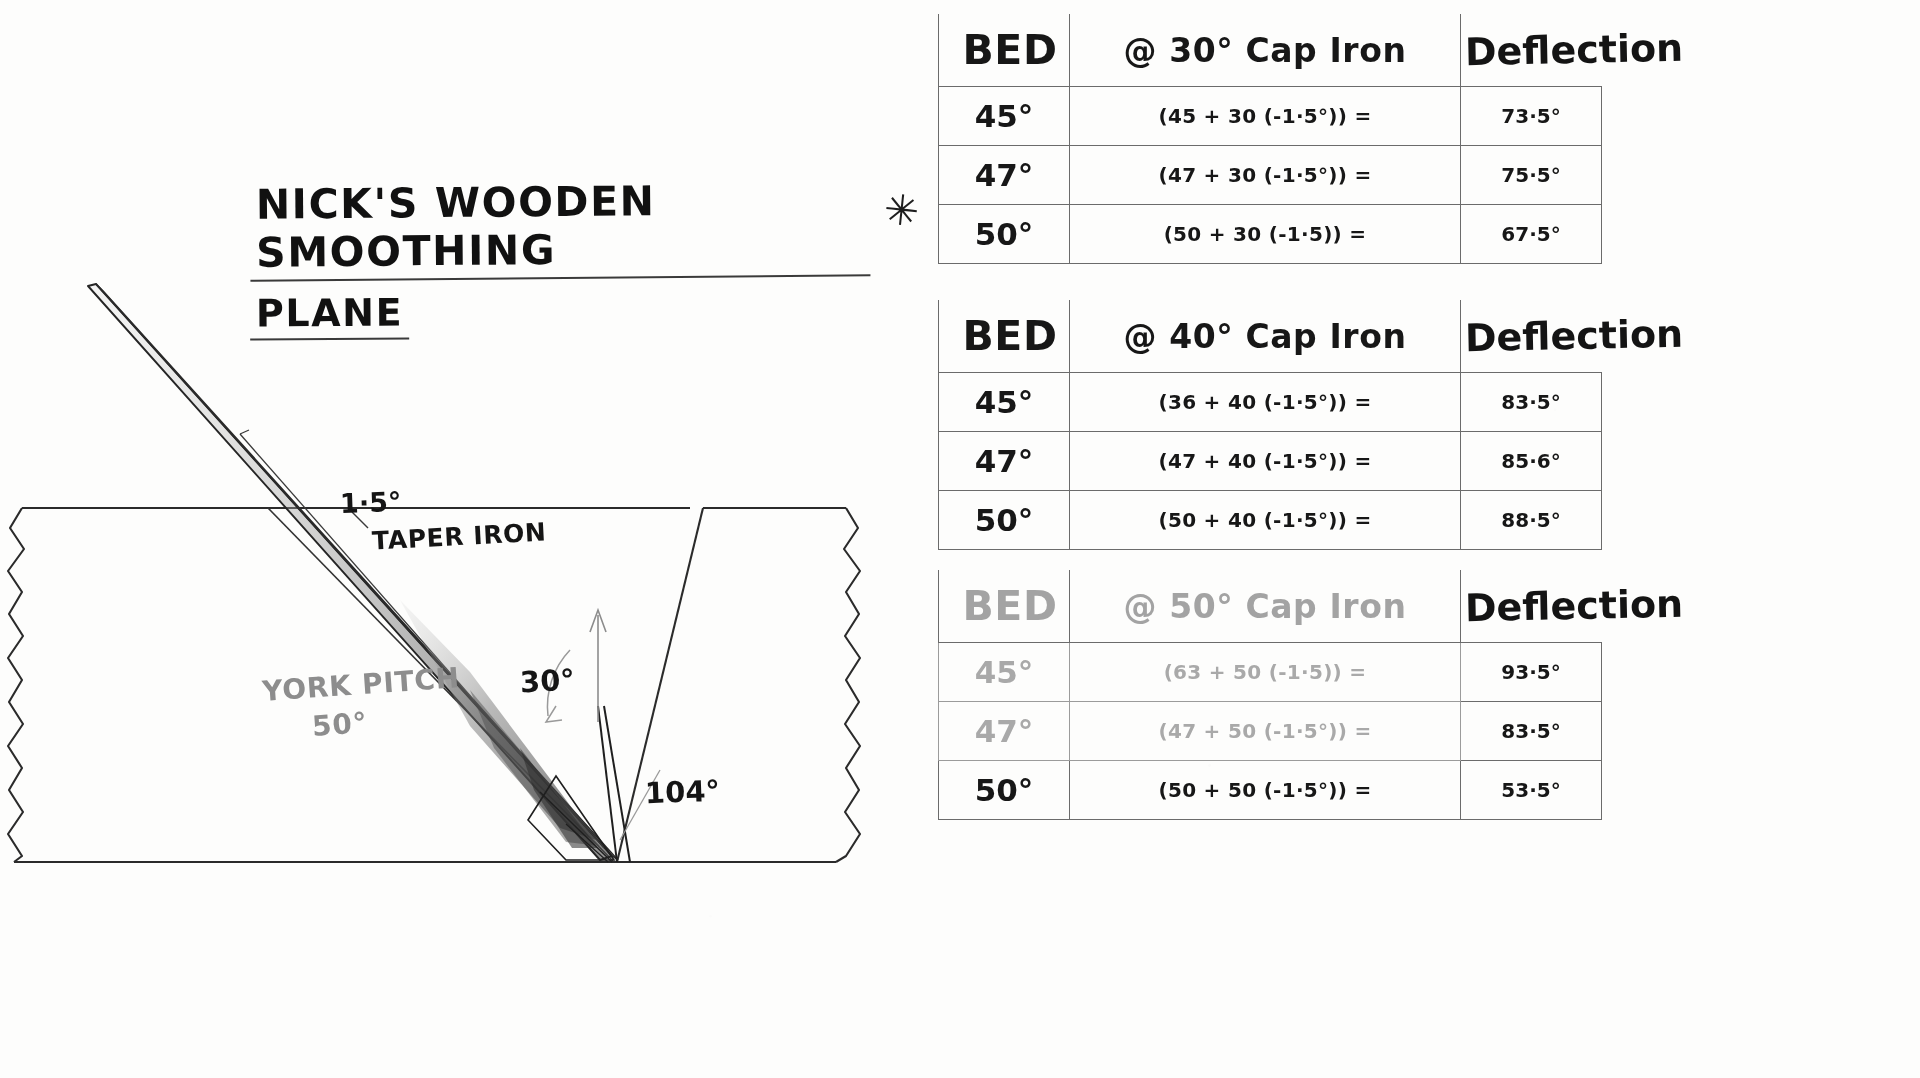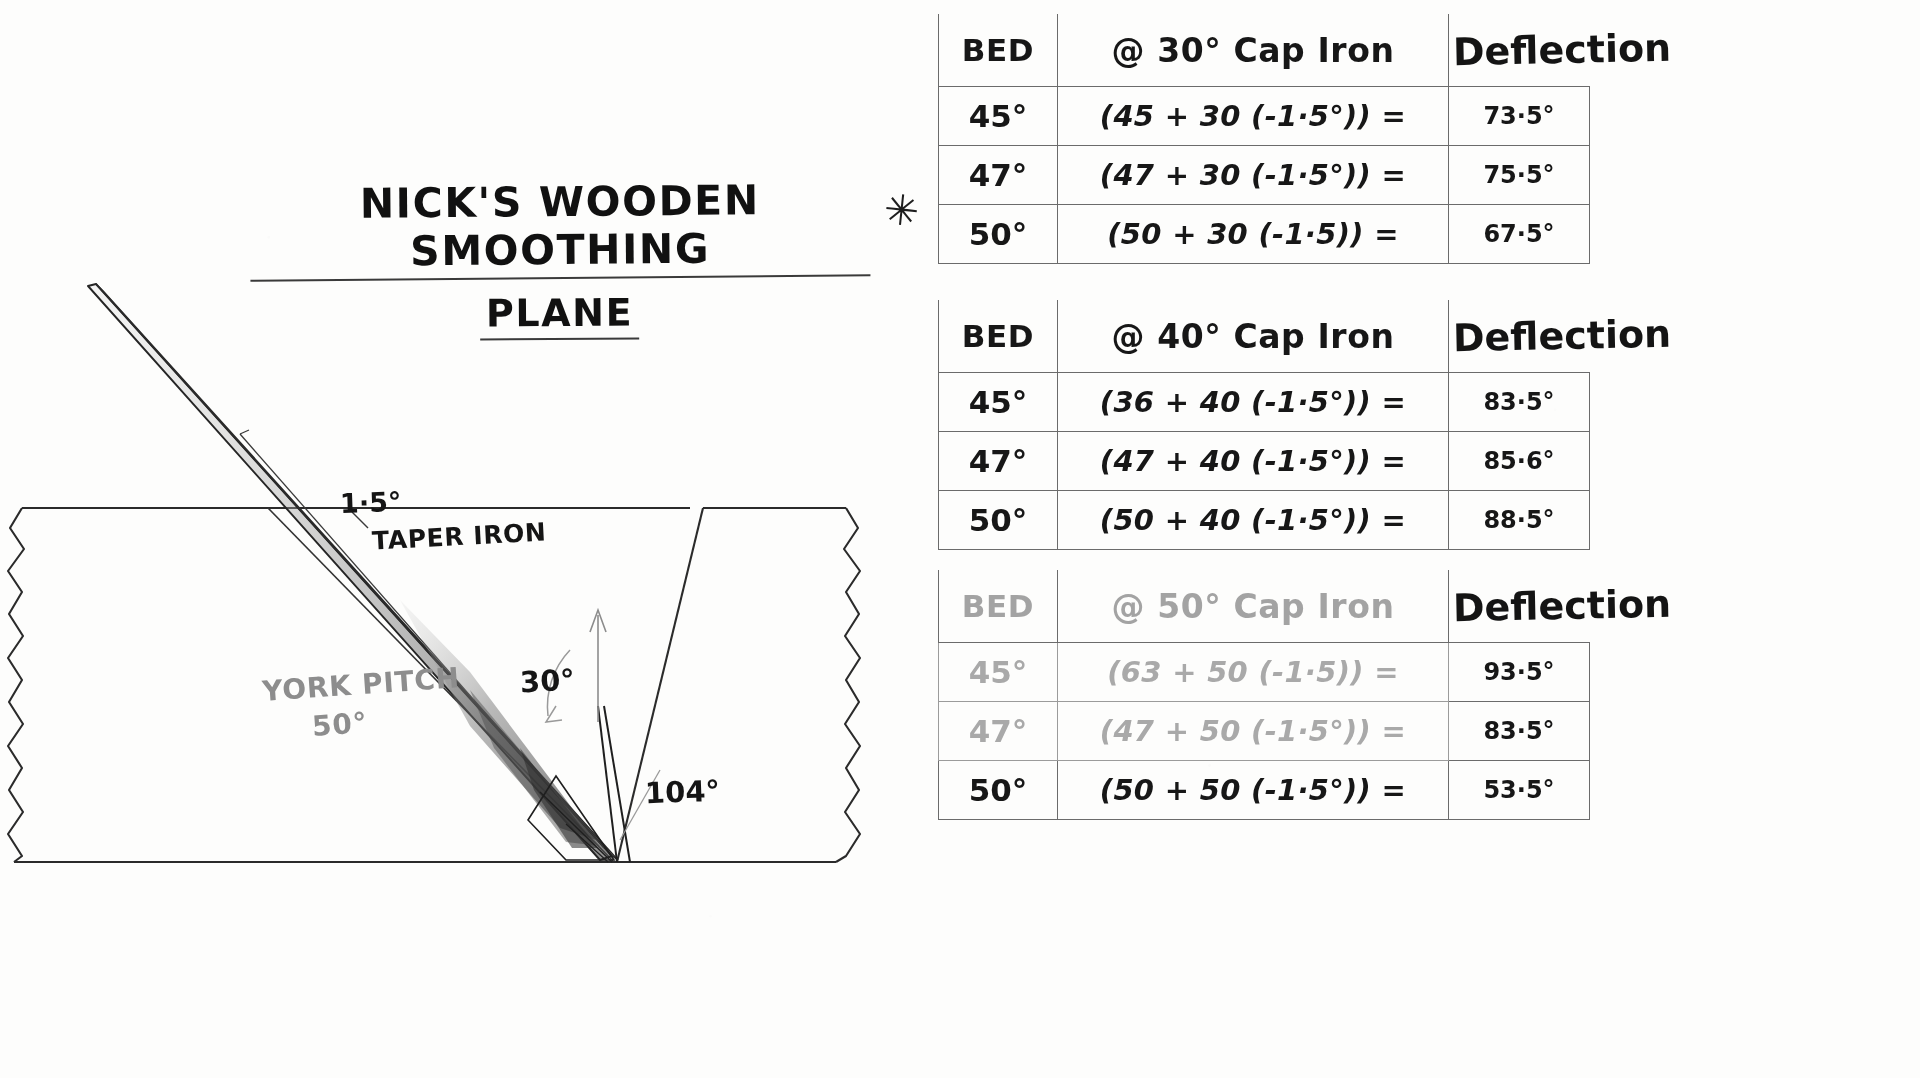--- a/index.html
+++ b/index.html
@@ -39,21 +39,21 @@
     color: #151515;
     white-space: nowrap;
   }
 
   
   #title-block {
     position: absolute;
     left: 250px;
     top: 178px;
     width: 620px;
-    text-align: center;
+    text-align: left;
   }
   .title-line1, .title-line2 {
     display: inline-block;
     font-size: 41px;
     font-weight: 600;
     letter-spacing: 1.6px;
     color: #111;
     border-bottom: 2px solid #3a3a3a;
     padding: 0 6px 3px 6px;
     transform: rotate(-0.5deg);
@@ -121,29 +121,29 @@
   .tbl .c-bed    { width: 118px; }
   .tbl .c-formula{ width: 390px; }
   .tbl .c-result { width: 140px; }
 
   .hdr-row td {
     border-top: none;
     height: 72px;
     font-size: 33px;
     letter-spacing: .6px;
   }
-  .hdr-row td.hdr-bed { font-size: 31px; }
+  .hdr-row td.hdr-bed { font-size: 41px; padding-left: 12px; }
   .hdr-row td.hdr-defl {
     border-right: none;
     border-left: none;
     position: relative;
   }
   .data-row td { height: 58px; font-size: 31px; margin-left: 40px; }
-  .data-row td.c-formula { font-size: 29px; letter-spacing: .3px; font-style: italic; }
-  .data-row td.c-result  { font-size: 24px; }
+  .data-row td.c-formula { font-size: 20px; letter-spacing: .3px; }
+  .data-row td.c-result  { font-size: 20px; }
 
   .defl-word {
     position: absolute;
     left: 4px;
     top: 50%;
     transform: translateY(-50%) rotate(-1.2deg);
     font-size: 38px;
     letter-spacing: 0px;
     color: #141414;
   }

